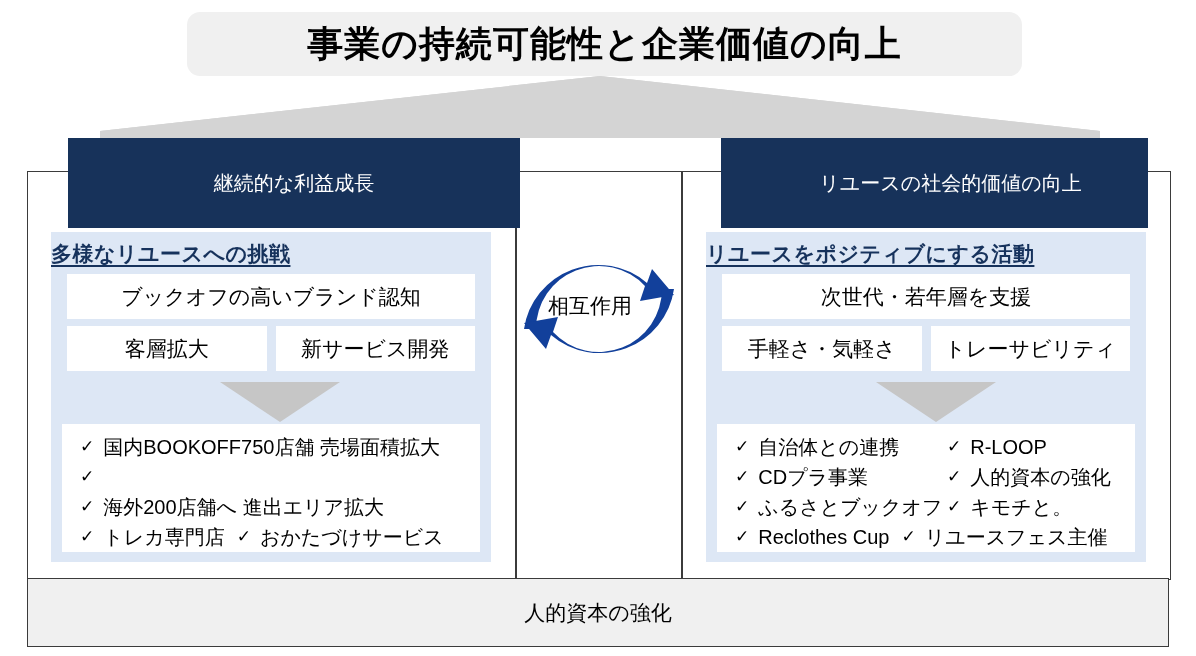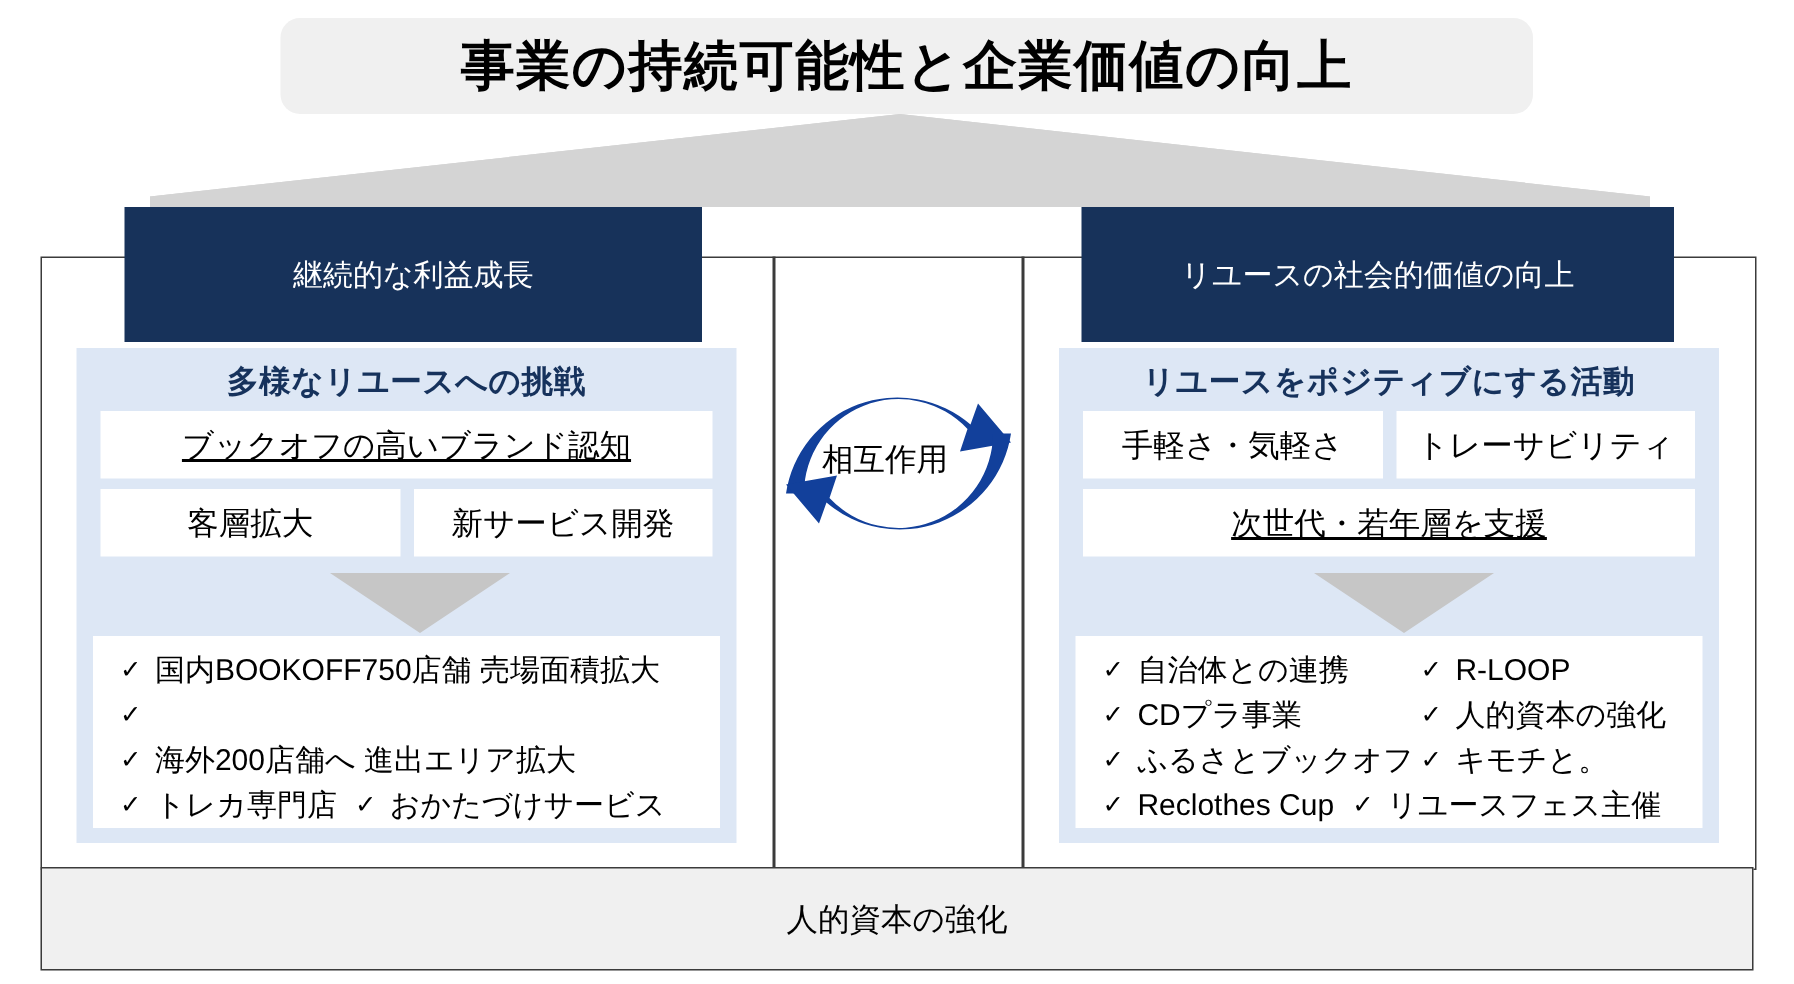--- a/index.html
+++ b/index.html
@@ -63,37 +63,37 @@
   .pillar-header {
     position: absolute;
     background: #17325a;
     color: #ffffff;
     display: flex;
     align-items: center;
     justify-content: center;
     font-size: 20px;
     z-index: 6;
   }
-  .pillar-header-left  { left: 83px;  top: 138px; width: 385px; height: 90px; }
-  .pillar-header-right { left: 721px; top: 138px; width: 395px; height: 90px; }
+  .pillar-header-left  { left: 68px;  top: 138px; width: 452px; height: 90px; }
+  .pillar-header-right { left: 721px; top: 138px; width: 395px; height: 90px; padding-left: 32px; }
 
   
   .blue-panel {
     position: absolute;
     background: #dde7f5;
     z-index: 3;
   }
   .blue-panel-left  { left: 51px;  top: 232px; width: 440px; height: 330px; }
   .blue-panel-right { left: 706px; top: 232px; width: 440px; height: 330px; }
 
   .panel-heading {
-    text-align: center;
     font-size: 21px;
     font-weight: bold;
     color: #16325c;
+    text-decoration: underline;
     text-underline-offset: 4px;
     padding-top: 8px;
     padding-bottom: 6px;
     letter-spacing: 0.5px;
   }
 
   .white-box {
     background: #ffffff;
     display: flex;
     align-items: center;
@@ -103,21 +103,21 @@
     box-sizing: border-box;
   }
 
   .box-row {
     display: flex;
     gap: 9px;
     padding: 0 16px;
     margin-bottom: 7px;
   }
   .box-row .white-box { height: 45px; }
-  .box-wide { flex: 1 1 100%; text-decoration: underline; }
+  .box-wide { flex: 1 1 100%; }
   .box-half { flex: 1 1 50%; }
 
   
   .arrow-down {
     position: absolute;
     width: 120px;
     height: 40px;
     z-index: 4;
   }
   .arrow-down-left  { left: 220px; top: 382px; }
@@ -224,25 +224,25 @@
     </div>
     <div class="box-row">
       <div class="white-box box-half">客層拡大</div>
       <div class="white-box box-half">新サービス開発</div>
     </div>
   </div>
 
   <div class="blue-panel blue-panel-right">
     <div class="panel-heading">リユースをポジティブにする活動</div>
     <div class="box-row">
+      <div class="white-box box-wide">次世代・若年層を支援</div>
+    </div>
+    <div class="box-row">
       <div class="white-box box-half">手軽さ・気軽さ</div>
       <div class="white-box box-half">トレーサビリティ</div>
-    </div>
-    <div class="box-row">
-      <div class="white-box box-wide">次世代・若年層を支援</div>
     </div>
   </div>
 
   <svg class="arrow-down arrow-down-left" viewBox="0 0 120 40" preserveAspectRatio="none">
     <polygon points="0,0 120,0 60,40" fill="#c6c6c6"></polygon>
   </svg>
   <svg class="arrow-down arrow-down-right" viewBox="0 0 120 40" preserveAspectRatio="none">
     <polygon points="0,0 120,0 60,40" fill="#c6c6c6"></polygon>
   </svg>
 

